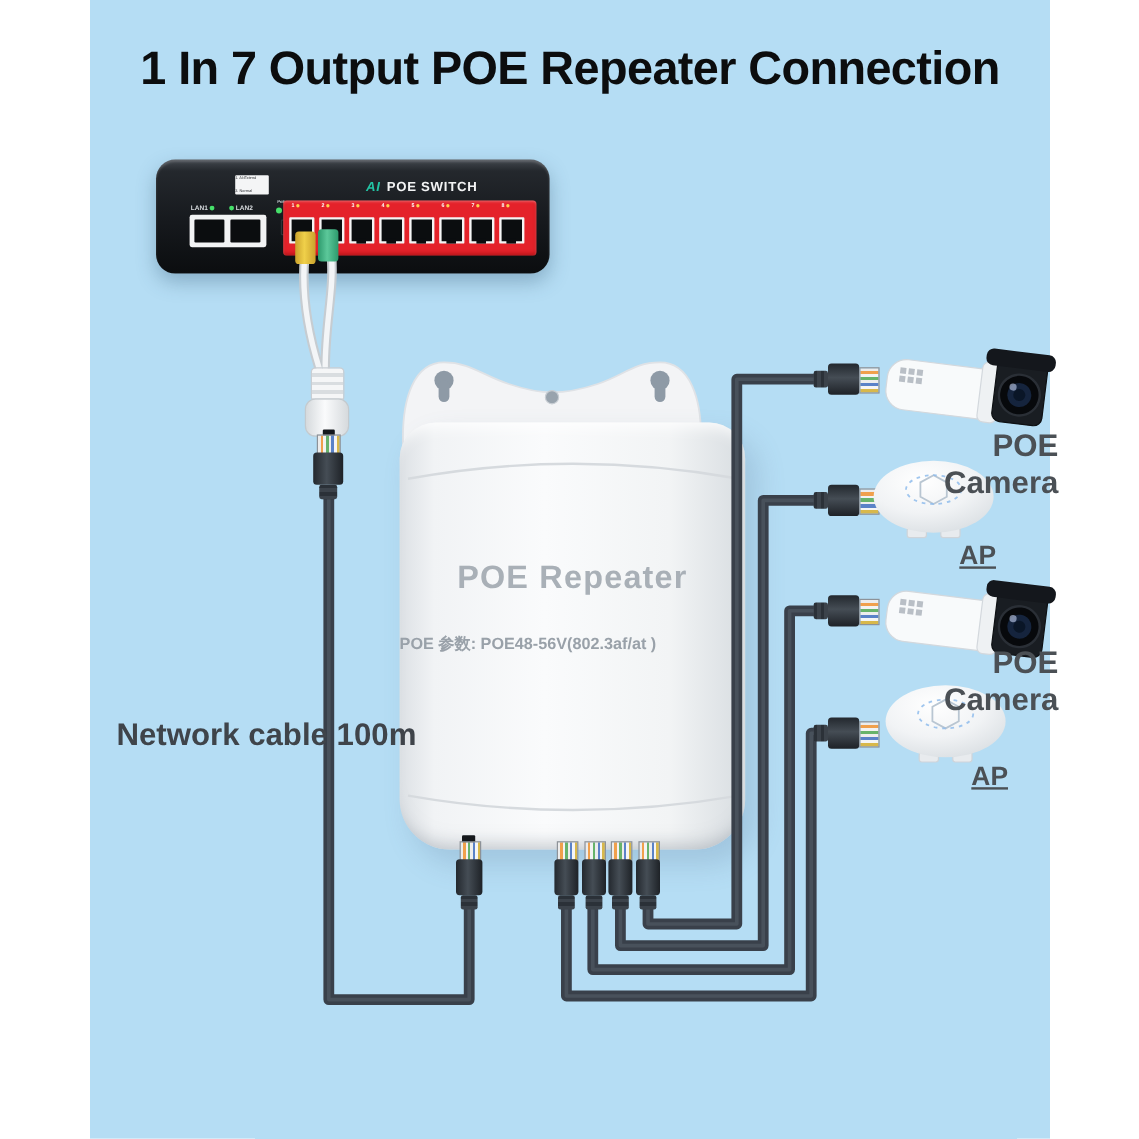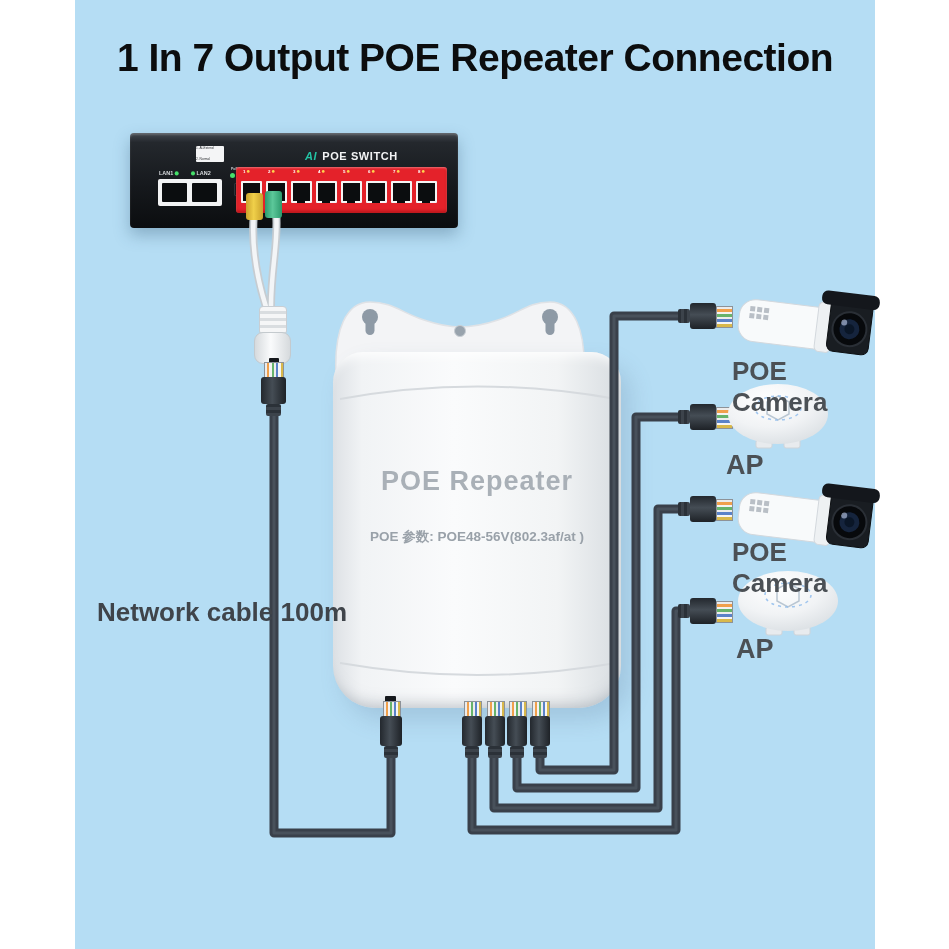--- a/index.html
+++ b/index.html
@@ -4,21 +4,21 @@
 <style>
   html,body{margin:0;padding:0;background:#ffffff;width:949px;height:949px;overflow:hidden;
     font-family:"Liberation Sans","DejaVu Sans",sans-serif;}
   .stage{position:relative;width:949px;height:949px;background:#ffffff;}
   .abs{position:absolute;}
   .canvas{left:75px;top:0;width:800px;height:949px;background:#b5ddf4;z-index:1;}
   .title{left:75px;top:36px;width:800px;text-align:center;font-size:39px;font-weight:700;
     color:#0c0d0e;letter-spacing:-0.5px;z-index:2;}
 
   
-  .switch{left:130px;top:133px;width:328px;height:95px;border-radius:4px;z-index:3;
+  .switch{left:130px;top:133px;width:328px;height:95px;border-radius:16px;z-index:3;
     background:linear-gradient(180deg,#43484f 0%,#24282d 10%,#16191d 55%,#0b0d0f 100%);
     box-shadow:inset 0 2px 2px rgba(255,255,255,.18),0 7px 16px rgba(50,85,115,.35);}
   .brand{left:175px;top:17px;font-size:11px;font-weight:800;letter-spacing:.6px;white-space:nowrap;}
   .brand .ai{color:#23c3a4;font-style:italic;margin-right:5px;}
   .brand .nm{color:#f2f3f4;}
   .lanlabels{left:29px;top:37px;width:66px;font-size:8px;transform:scale(.68);transform-origin:left top;
     color:#d8dcdf;white-space:nowrap;font-weight:700;}
   .lanlabels .led{display:inline-block;width:6px;height:6px;border-radius:50%;background:#46e06a;
     vertical-align:middle;margin:0 2px;}
   .lanplate{left:28px;top:46px;width:64px;height:27px;background:#f2f3f4;border-radius:2px;}
@@ -74,30 +74,30 @@
 
   
   .rbody{left:333px;top:352px;width:288px;height:356px;z-index:4;
     border-radius:30px 30px 42px 42px;
     background:linear-gradient(90deg,#dde1e5 0%,#f1f3f5 10%,#fafbfc 42%,#f2f4f5 78%,#d8dde1 100%);
     box-shadow:inset 0 14px 12px -10px rgba(255,255,255,.9),
                inset 0 -16px 14px -12px rgba(140,150,160,.5),
                10px 12px 22px rgba(90,120,150,.22);}
   .rtitle{left:333px;top:466px;width:288px;text-align:center;font-size:27px;font-weight:700;
     color:#a9b0b7;letter-spacing:1px;z-index:5;}
-  .rparams{left:333px;top:528px;width:288px;text-align:center;font-size:13.5px;font-weight:700;
+  .rparams{left:333px;top:528px;width:288px;text-align:left;font-size:13.5px;font-weight:700;
     color:#99a1a9;z-index:5;}
 
   .svglayer{left:0;top:0;width:949px;height:949px;z-index:6;pointer-events:none;}
   .svgunder{left:0;top:0;width:949px;height:949px;z-index:3;pointer-events:none;}
   .devsvg{z-index:8;}
 
-  .devlabel{z-index:9;font-weight:700;color:#4b5055;text-align:left;}
+  .devlabel{z-index:9;font-weight:700;color:#4b5055;text-align:right;}
   .lbl-cam{font-size:26px;width:150px;}
-  .lbl-ap{font-size:27px;width:104px;}
+  .lbl-ap{font-size:22px;width:104px;text-decoration:underline;}
   .cablelabel{z-index:9;font-weight:700;color:#3f444a;font-size:26px;white-space:nowrap;text-align:center;}
 </style>
 </head>
 <body>
 
 <div class="stage">
   <div class="abs canvas"></div>
 
   <div class="abs title">1 In 7 Output POE Repeater Connection</div>
 

